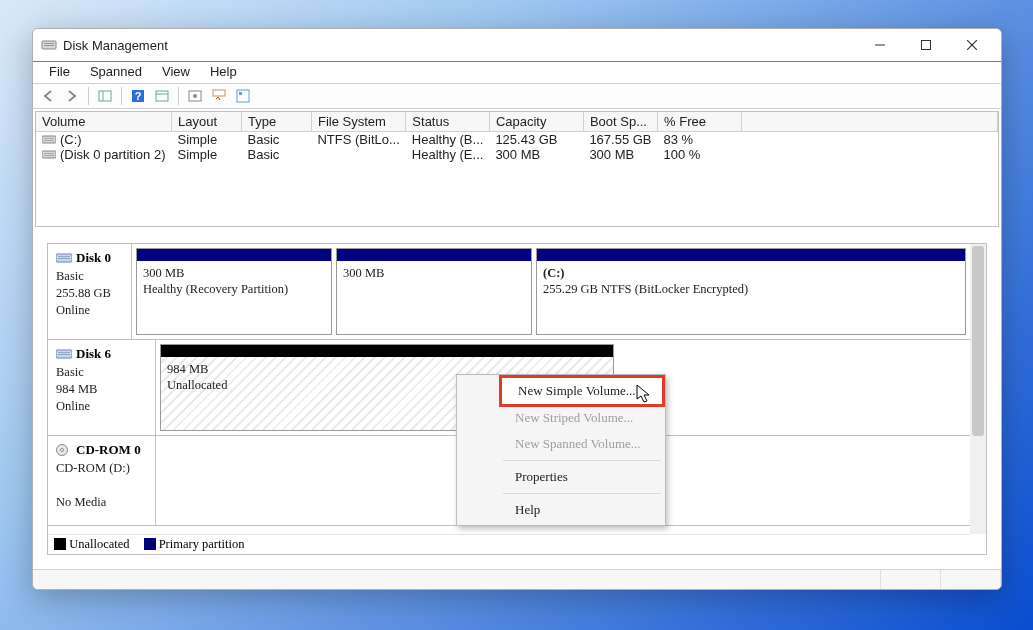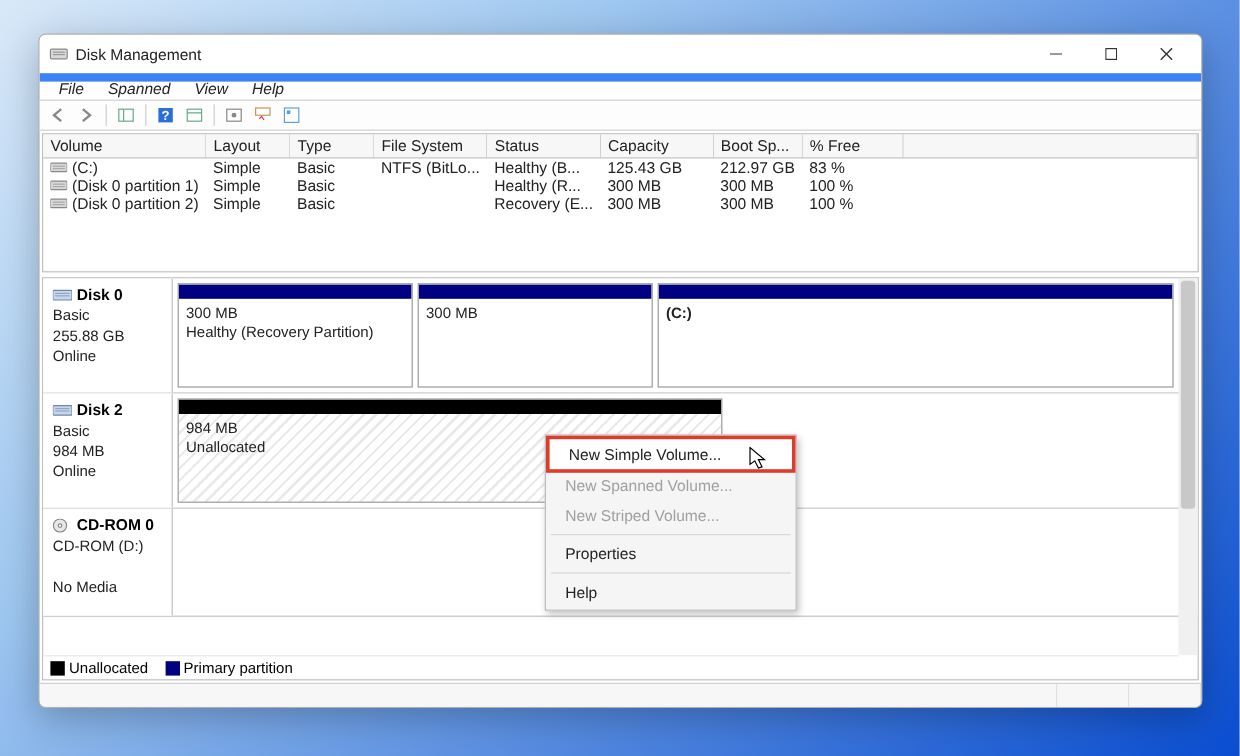--- a/index.html
+++ b/index.html
@@ -44,24 +44,23 @@
   .titlebar .spacer { flex: 1; }
   .winbtn {
     width: 46px; height: 32px;
     display: flex; align-items: center; justify-content: center;
     color: #333;
   }
   
   .menubar {
     height: 22px;
     display: flex;
-    align-items: flex-end;
+    align-items: flex-start;
     padding: 0 6px;
-    border-top: 7px solid #3b82f6;
-    font-style: italic;
+    border-top: 1px solid #3b82f6;
   }
   .menubar span { padding: 2px 10px; color: #222; }
   
   .toolbar {
     height: 26px;
     border-top: 1px solid #d0d0d0;
     border-bottom: 1px solid #d0d0d0;
     background: #fdfdfd;
     display: flex;
     align-items: center;
@@ -106,24 +105,25 @@
   }
   .vol-icon {
     width: 14px; height: 11px;
     display: inline-block;
     vertical-align: -1px;
     margin-right: 4px;
   }
   
   .graphical {
     flex: 1;
-    margin: 2px;
+    margin: 14px;
     border: 1px solid #bfbfbf;
     position: relative;
     overflow: hidden;
+    font-family: Liberation Serif, serif;
   }
   .disk-row {
     display: flex;
     border-bottom: 1px solid #c0c0c0;
     min-height: 96px;
     background: #fff;
   }
   .disk-row.short { min-height: 90px; }
   .disk-label {
     width: 108px;
@@ -340,49 +340,34 @@
             <td><span class="vol-icon"><svg width="14" height="11">
                   <rect x="0" y="2" width="14" height="7" rx="1" fill="#d8d8d8" stroke="#888"></rect>
                   <rect x="2" y="4" width="10" height="1" fill="#aaa"></rect>
                   <rect x="2" y="6" width="10" height="1" fill="#aaa"></rect>
                 </svg></span><span>(C:)</span></td>
             <td>Simple</td>
             <td>Basic</td>
             <td>NTFS (BitLo...</td>
             <td>Healthy (B...</td>
             <td>125.43 GB</td>
-            <td>212.97 GB</td>
+            <td>167.55 GB</td>
             <td>83 %</td>
-            <td></td>
-          </tr>
-          <tr>
-            <td><span class="vol-icon"><svg width="14" height="11">
-                  <rect x="0" y="2" width="14" height="7" rx="1" fill="#d8d8d8" stroke="#888"></rect>
-                  <rect x="2" y="4" width="10" height="1" fill="#aaa"></rect>
-                  <rect x="2" y="6" width="10" height="1" fill="#aaa"></rect>
-                </svg></span><span>(Disk 0 partition 1)</span></td>
-            <td>Simple</td>
-            <td>Basic</td>
-            <td></td>
-            <td>Healthy (R...</td>
-            <td>300 MB</td>
-            <td>300 MB</td>
-            <td>100 %</td>
             <td></td>
           </tr>
           <tr>
             <td><span class="vol-icon"><svg width="14" height="11">
                   <rect x="0" y="2" width="14" height="7" rx="1" fill="#d8d8d8" stroke="#888"></rect>
                   <rect x="2" y="4" width="10" height="1" fill="#aaa"></rect>
                   <rect x="2" y="6" width="10" height="1" fill="#aaa"></rect>
                 </svg></span><span>(Disk 0 partition 2)</span></td>
             <td>Simple</td>
             <td>Basic</td>
             <td></td>
-            <td>Recovery (E...</td>
+            <td>Healthy (E...</td>
             <td>300 MB</td>
             <td>300 MB</td>
             <td>100 %</td>
             <td></td>
           </tr>
         </tbody>
     </table>
   </div>
 
   <div class="graphical">
@@ -411,31 +396,32 @@
               <div class="part-bar "></div>
               <div class="part-body">
                 <div></div>
                 <div>300 MB</div>
               </div>
             </div>
             <div class="part" style="width:430px">
               <div class="part-bar "></div>
               <div class="part-body">
                 <div><b>(C:)</b></div>
+                <div>255.29 GB NTFS (BitLocker Encrypted)</div>
               </div>
             </div>
           </div>
         </div>
         <div class="disk-row">
           <div class="disk-label">
             <div><span class="disk-media-icon"><svg width="16" height="12">
                   <rect x="0" y="2" width="16" height="8" rx="1" fill="#c9d6e8" stroke="#6a88b0"></rect>
                   <rect x="2" y="4" width="12" height="1" fill="#8fa8c8"></rect>
                   <rect x="2" y="6" width="12" height="1" fill="#8fa8c8"></rect>
-                </svg></span><span class="dname">Disk 2</span></div>
+                </svg></span><span class="dname">Disk 6</span></div>
             <div class="dline">Basic</div>
             <div class="dline">984 MB</div>
             <div class="dline">Online</div>
           </div>
           <div class="disk-parts" style="padding-right:20px">
             <div class="part unalloc" style="width:454px">
               <div class="part-bar black"></div>
               <div class="part-body">
                 <div>984 MB</div>
                 <div>Unallocated</div>
@@ -457,24 +443,24 @@
         </div>
       </div>
     <div class="gvscroll">
       <div class="thumb"></div>
     </div>
     <div class="legend" style="position:absolute;left:0;right:16px;bottom:0">
       <span><span class="swatch" style="background:#000"></span> <span>Unallocated</span></span>
       <span><span class="swatch" style="background:#000080"></span> <span>Primary partition</span></span>
     </div>
 
-    <div class="context-menu" style="left:418px; top:130px;" id="ctx">
+    <div class="context-menu" style="left:408px; top:130px;padding-left:42px;" id="ctx">
         <div class="mi highlight">New Simple Volume...</div>
+        <div class="mi disabled">New Striped Volume...</div>
         <div class="mi disabled">New Spanned Volume...</div>
-        <div class="mi disabled">New Striped Volume...</div>
         <div class="sep"></div>
         <div class="mi">Properties</div>
         <div class="sep"></div>
         <div class="mi">Help</div>
       </div>
     <svg class="cursor" style="left:588px; top:140px;" width="18" height="20">
       <path d="M1 1 L1 15 L5 12 L8 18 L11 17 L8 11 L13 11 Z" fill="#fff" stroke="#000" stroke-width="1"></path>
     </svg>
   </div>
 

